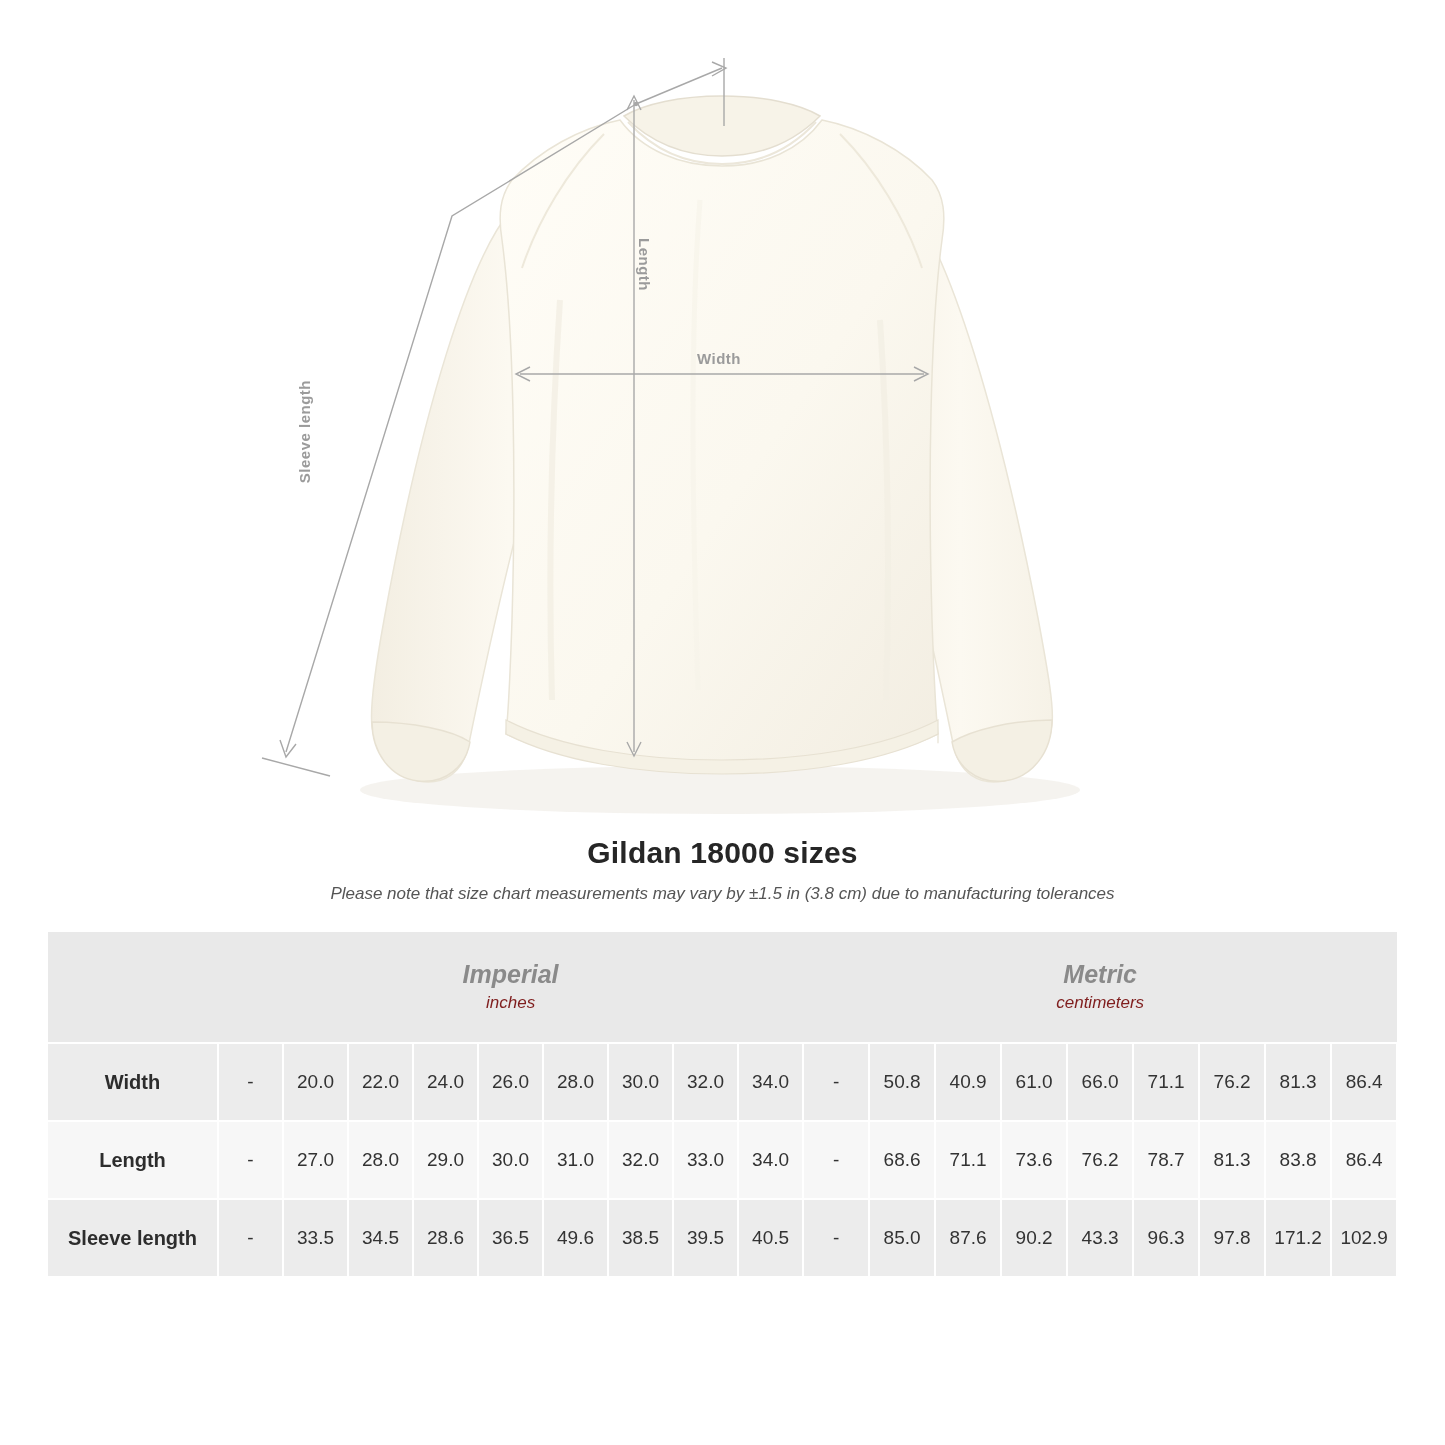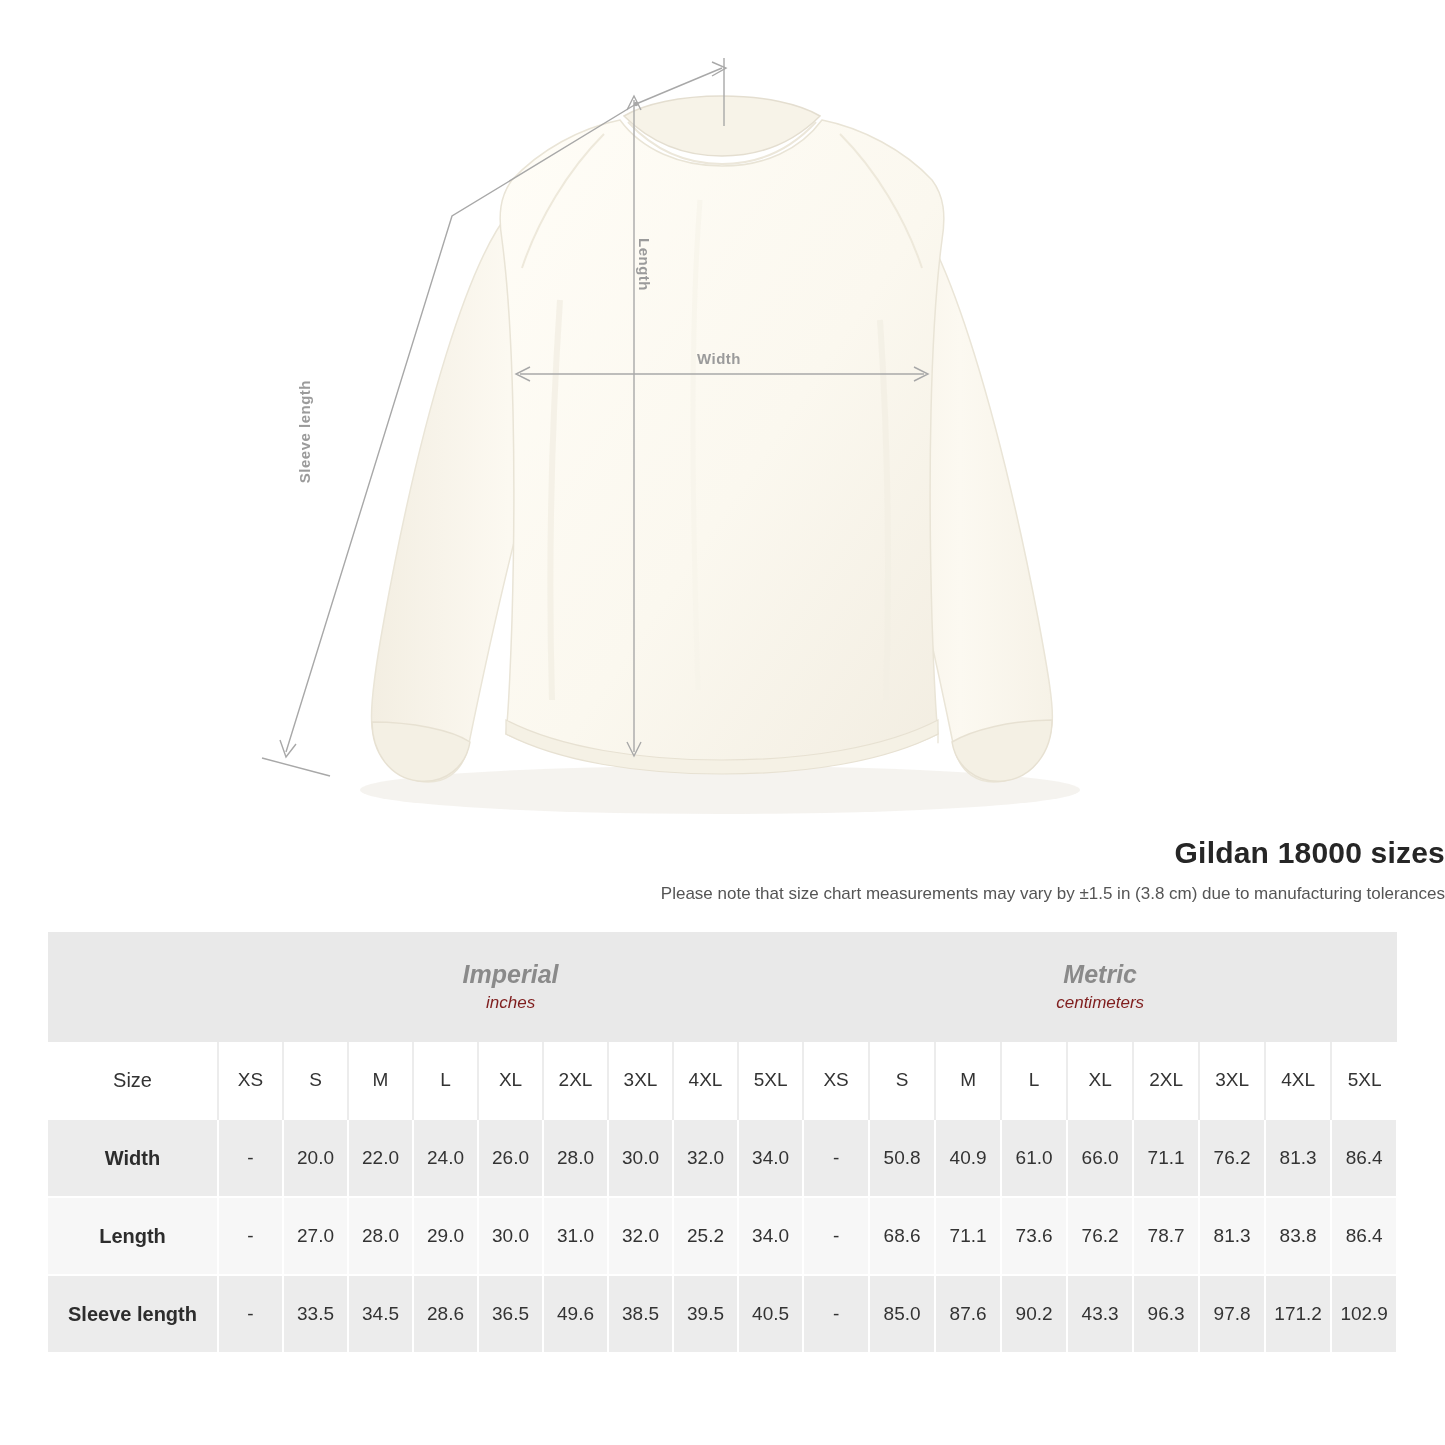--- a/index.html
+++ b/index.html
@@ -51,32 +51,33 @@
   .label-sleeve {
     left: 296px;
     top: 380px;
     writing-mode: vertical-rl;
     text-orientation: mixed;
     transform: rotate(180deg);
   }
 
   
   .title-block {
-    text-align: right;
+    text-align: center;
     margin-top: 6px;
   }
   .chart-title {
     font-size: 30px;
     font-weight: bold;
     color: #262626;
     margin: 0 0 14px 0;
     letter-spacing: 0.2px;
   }
   .chart-note {
     font-size: 17px;
+    font-style: italic;
     color: #555555;
     margin: 0;
   }
 
   
   .table-wrap {
     margin: 28px 48px 12px 48px;
   }
   table.size-table {
     border-collapse: collapse;
@@ -238,41 +239,20 @@
           <td colspan="9">
             <div class="unit-name">Imperial</div>
             <div class="unit-sub">inches</div>
           </td>
           <td colspan="9">
             <div class="unit-name">Metric</div>
             <div class="unit-sub">centimeters</div>
           </td>
         </tr>
 
-        <tr class="col-head-row">
-          <td class="rowlabel first-col">Size</td>
-          <td>XS</td>
-          <td>S</td>
-          <td>M</td>
-          <td>L</td>
-          <td>XL</td>
-          <td>2XL</td>
-          <td>3XL</td>
-          <td>4XL</td>
-          <td>5XL</td>
-          <td>XS</td>
-          <td>S</td>
-          <td>M</td>
-          <td>L</td>
-          <td>XL</td>
-          <td>2XL</td>
-          <td>3XL</td>
-          <td>4XL</td>
-          <td>5XL</td>
-        </tr>
 
         <tr class="data-row shade">
           <td class="rowlabel first-col">Width</td>
           <td>-</td>
           <td>20.0</td>
           <td>22.0</td>
           <td>24.0</td>
           <td>26.0</td>
           <td>28.0</td>
           <td>30.0</td>
@@ -291,21 +271,21 @@
 
         <tr class="data-row plain">
           <td class="rowlabel first-col">Length</td>
           <td>-</td>
           <td>27.0</td>
           <td>28.0</td>
           <td>29.0</td>
           <td>30.0</td>
           <td>31.0</td>
           <td>32.0</td>
-          <td>25.2</td>
+          <td>33.0</td>
           <td>34.0</td>
           <td>-</td>
           <td>68.6</td>
           <td>71.1</td>
           <td>73.6</td>
           <td>76.2</td>
           <td>78.7</td>
           <td>81.3</td>
           <td>83.8</td>
           <td>86.4</td>

